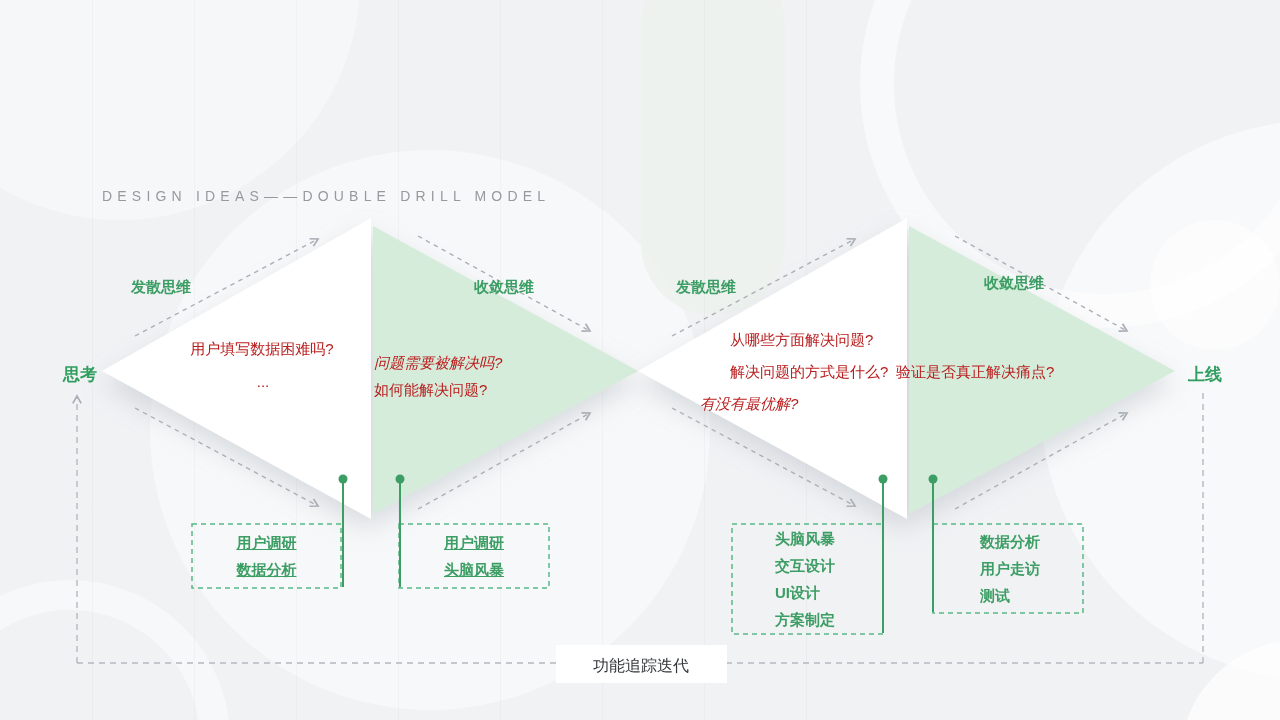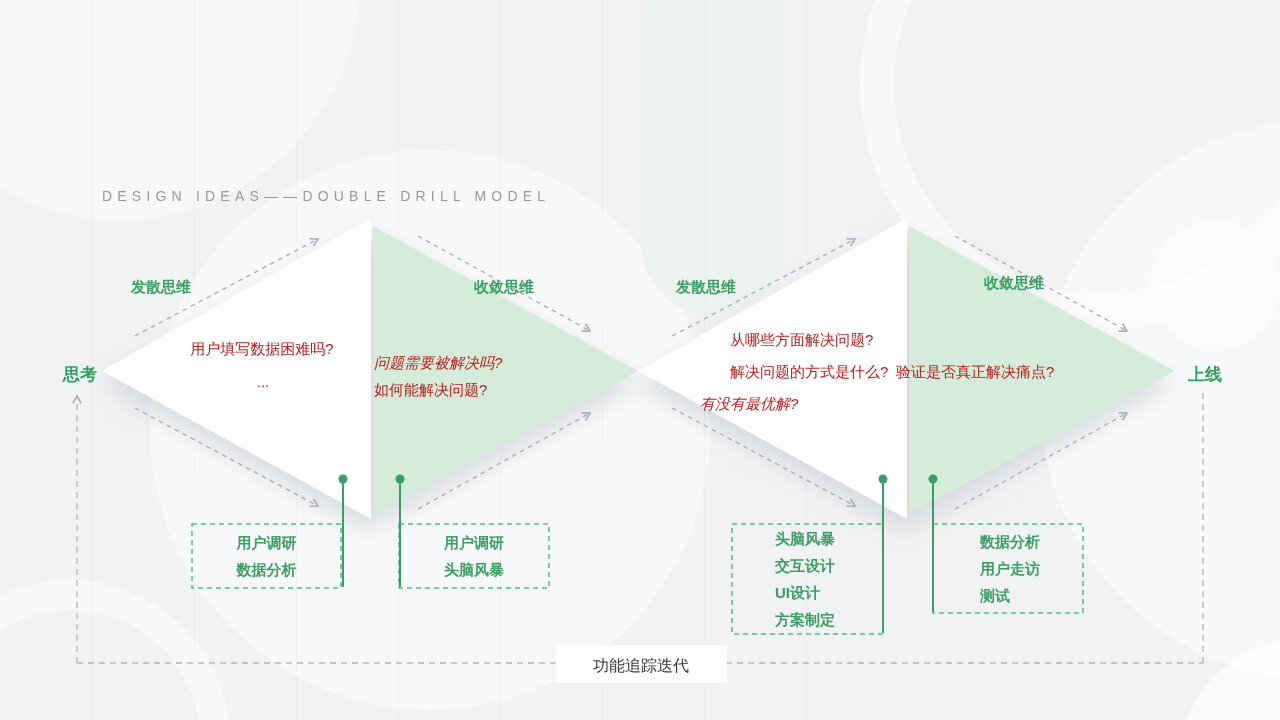--- a/index.html
+++ b/index.html
@@ -15,21 +15,21 @@
   .title{font-size:52px;font-weight:900;letter-spacing:2px;
          background:linear-gradient(90deg,#5c84c6 0%,#4aa3ac 55%,#4fc08c 100%);
          -webkit-background-clip:text;background-clip:text;color:transparent;
          text-shadow:none;}
   .subtitle{font-size:14px;letter-spacing:5.2px;color:#97999d;font-weight:500;}
   .glabel{font-size:15px;font-weight:bold;color:#3c9e64;margin-top:8px;}
   .endlabel{font-size:17px;font-weight:bold;color:#2f9e5f;}
   .qtext{font-size:15px;line-height:20px;color:#b91c1c;}
   .boxtext{position:absolute;z-index:3;display:flex;flex-direction:column;justify-content:center;
            font-size:15px;font-weight:bold;color:#3c9e64;line-height:27px;}
-  .boxtext.center{align-items:center;}
+  .boxtext.center{align-items:center;text-decoration:underline;}
   .feedback{font-size:16px;color:#33363a;}
 </style>
 </head>
 <body>
 
 <div class="stage">
 
   <div class="deco" style="left:150px;top:150px;width:560px;height:560px;background:#fff;opacity:.45;"></div>
   <div class="deco" style="left:-120px;top:-260px;width:480px;height:480px;background:#fff;opacity:.4;"></div>
   <div class="deco" style="left:641px;top:-45px;width:144px;height:360px;border-radius:72px;background:#edf2ee;opacity:.9;"></div>

